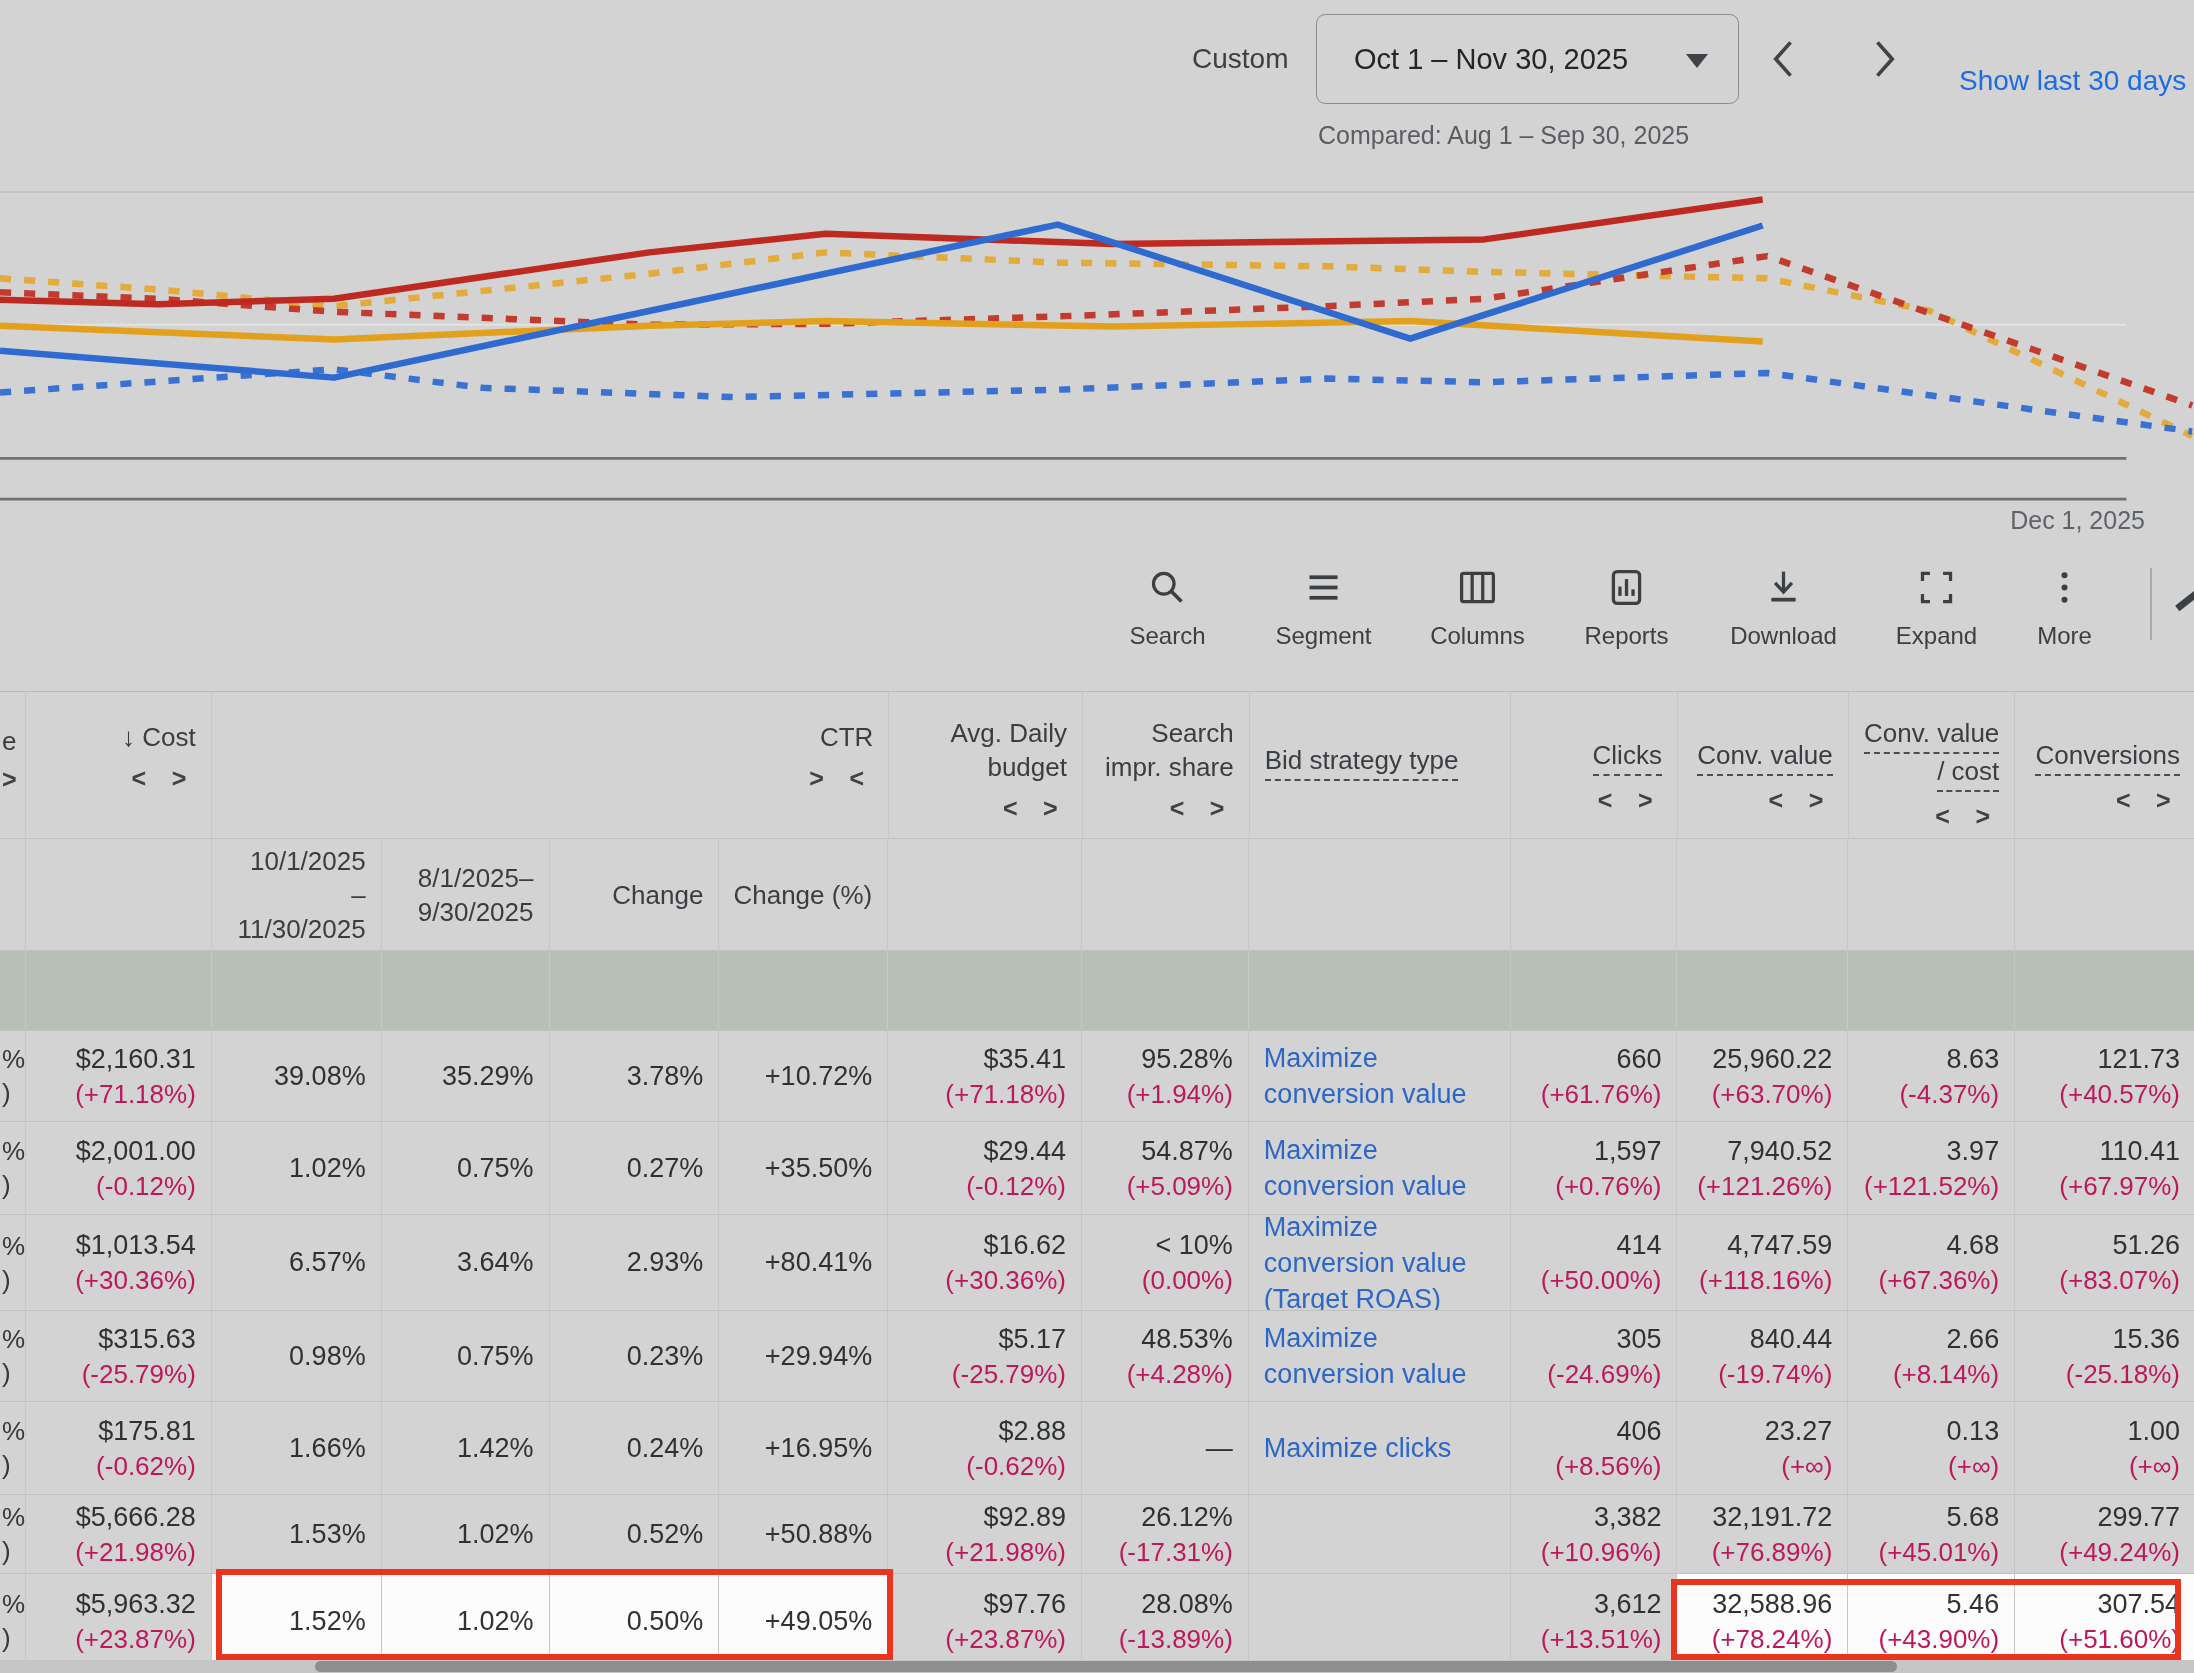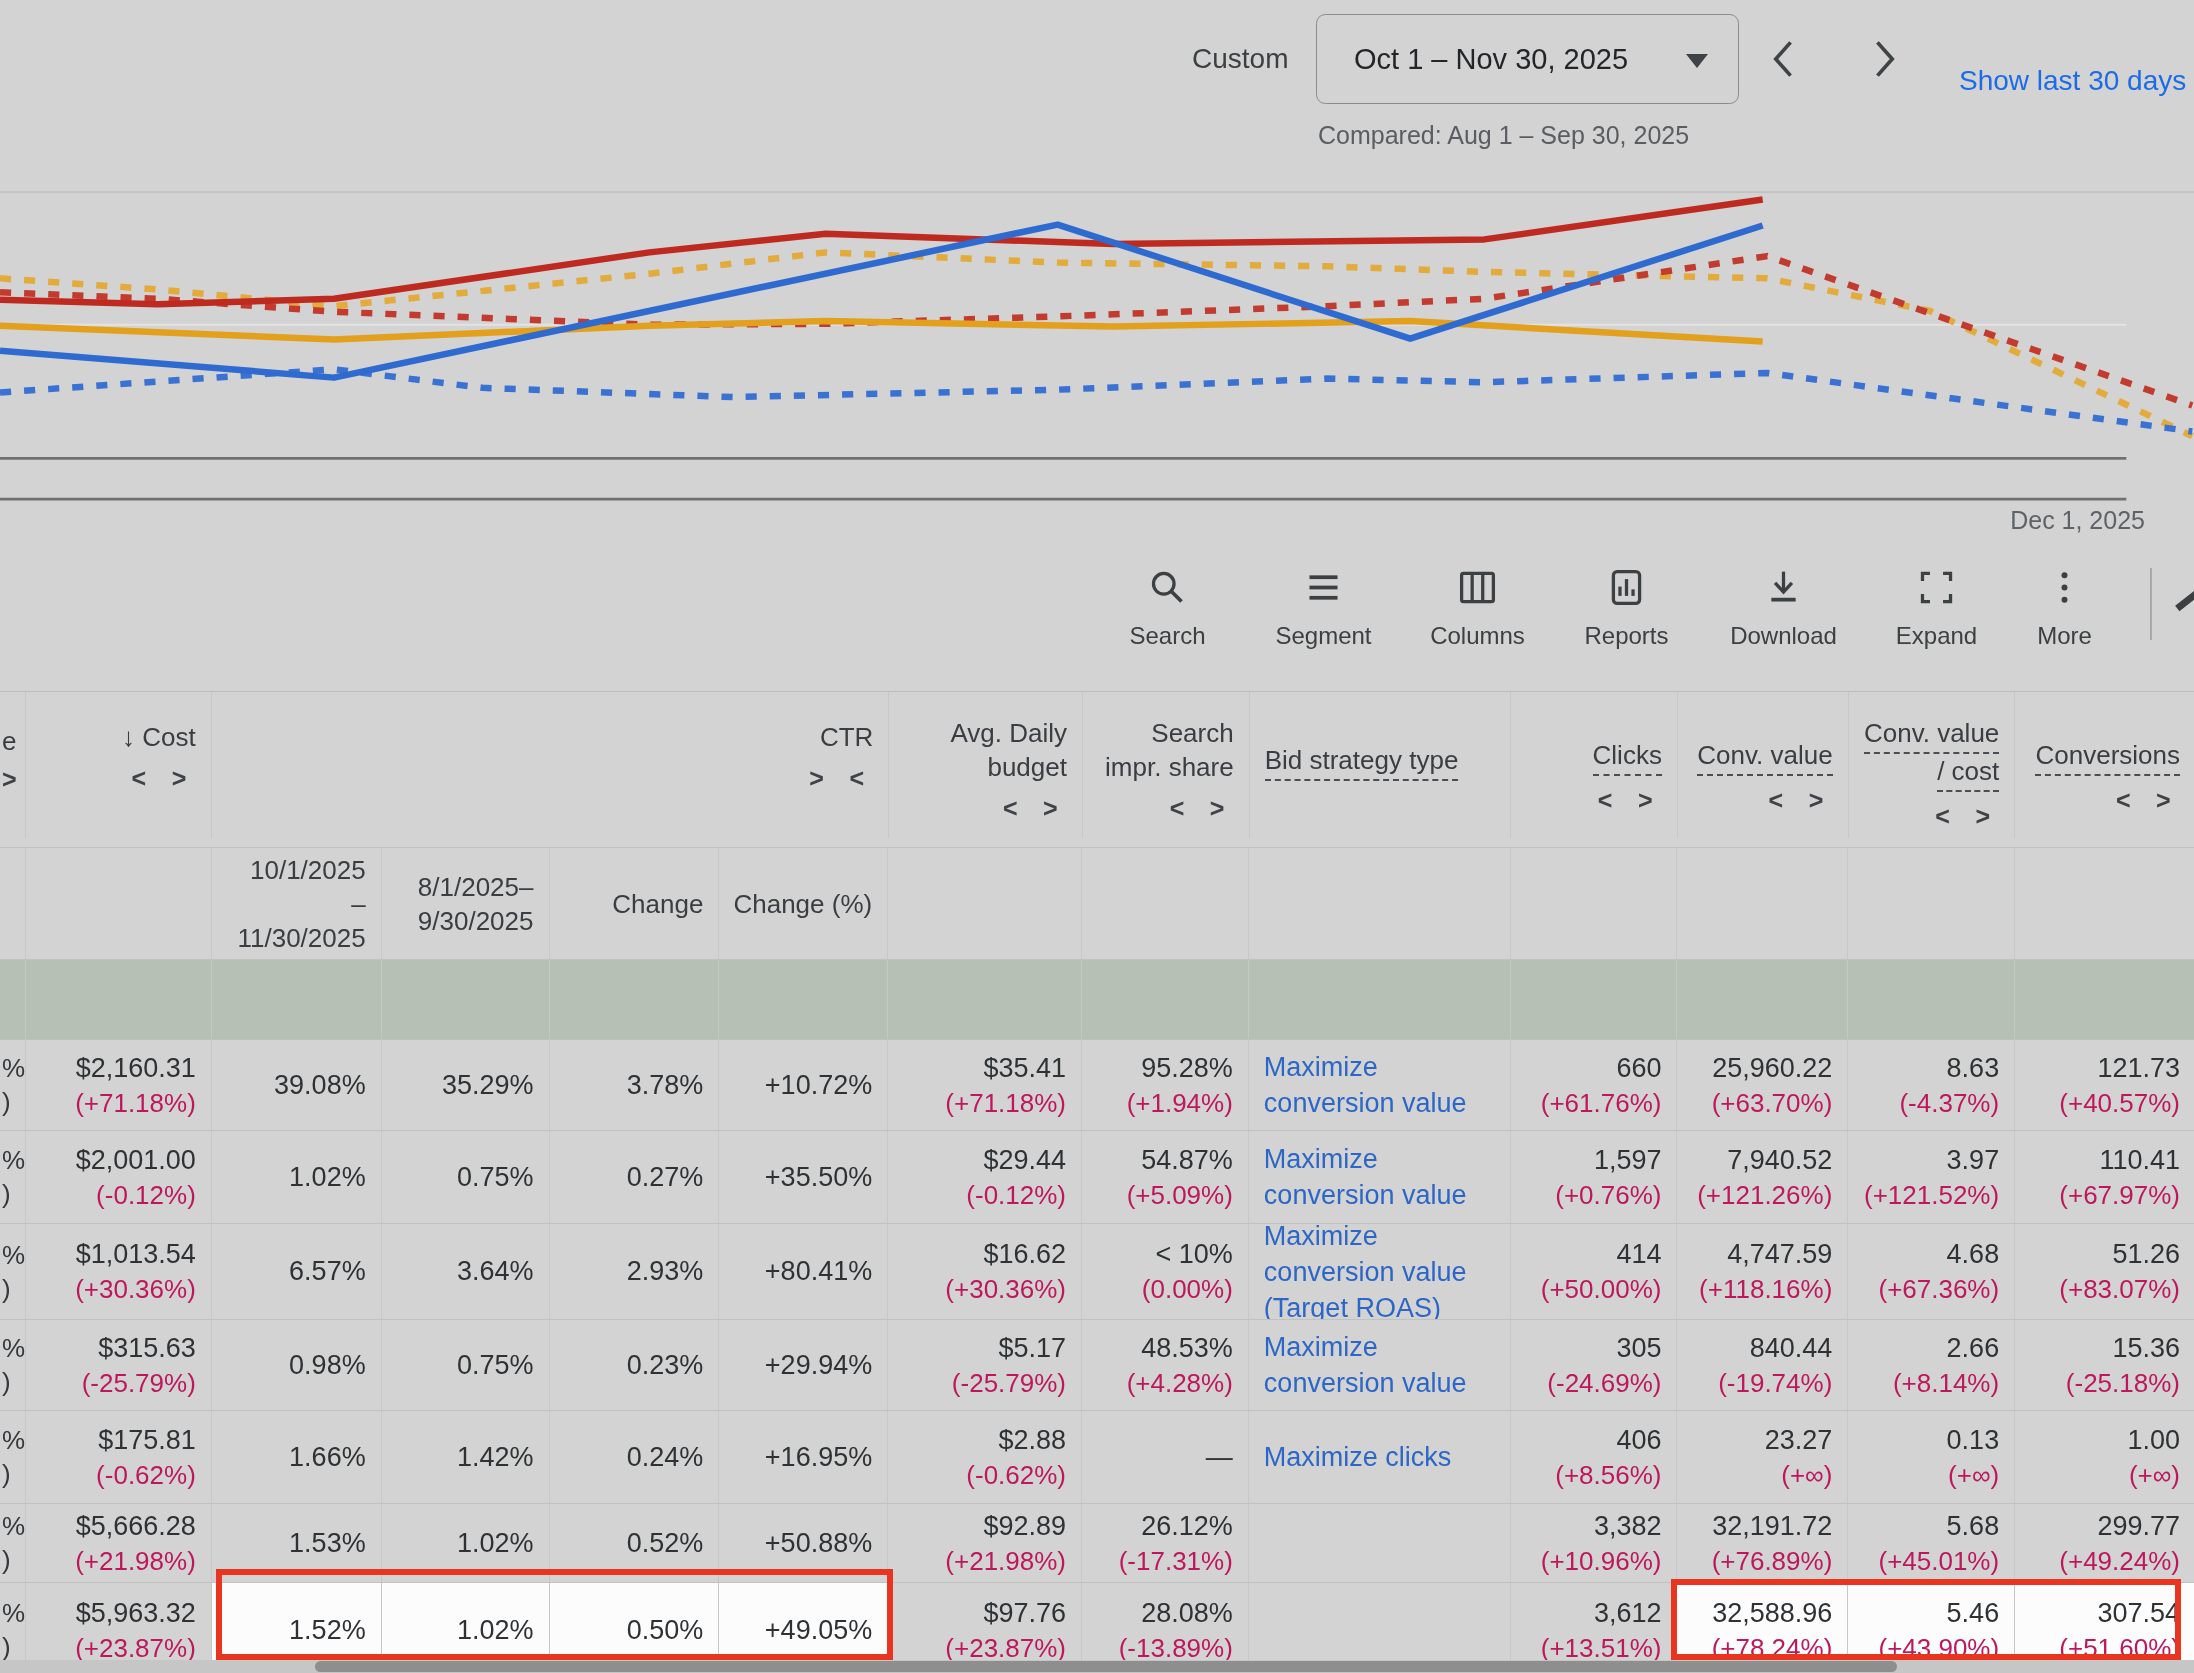--- a/index.html
+++ b/index.html
@@ -190,21 +190,21 @@
         <div class="tcell hcell" style="width: 167px; padding-top: 24px; align-items: flex-end; padding-right: 15px; padding-left: 0px;">
           <span class="hlabel dashed-u">Conv. value</span>
           <span class="hlabel dashed-u">/ cost</span>
           <span class="chevrons">&lt; &gt;</span>
         </div>
         <div class="tcell hcell" style="width: 180px; padding-top: 46px; align-items: flex-end; padding-right: 15px; padding-left: 0px;">
           <span class="hlabel dashed-u">Conversions</span>
           <span class="chevrons">&lt; &gt;</span>
         </div>
       </div>
-      <div class="trow" style="height: 112px; margin-top: 9px;">
+      <div class="trow" style="height: 112px;">
         <div class="tcell num" style="width: 26px; justify-content: center;"></div>
         <div class="tcell num" style="width: 186px; justify-content: center;"></div>
         <div class="tcell num" style="width: 170px; justify-content: center;">
           <span class="hcell hlabel">10/1/2025</span>
           <span class="hcell hlabel">–</span>
           <span class="hcell hlabel">11/30/2025</span>
         </div>
         <div class="tcell num" style="width: 168px; justify-content: center;">
           <span class="hcell hlabel">8/1/2025–</span>
           <span class="hcell hlabel">9/30/2025</span>

